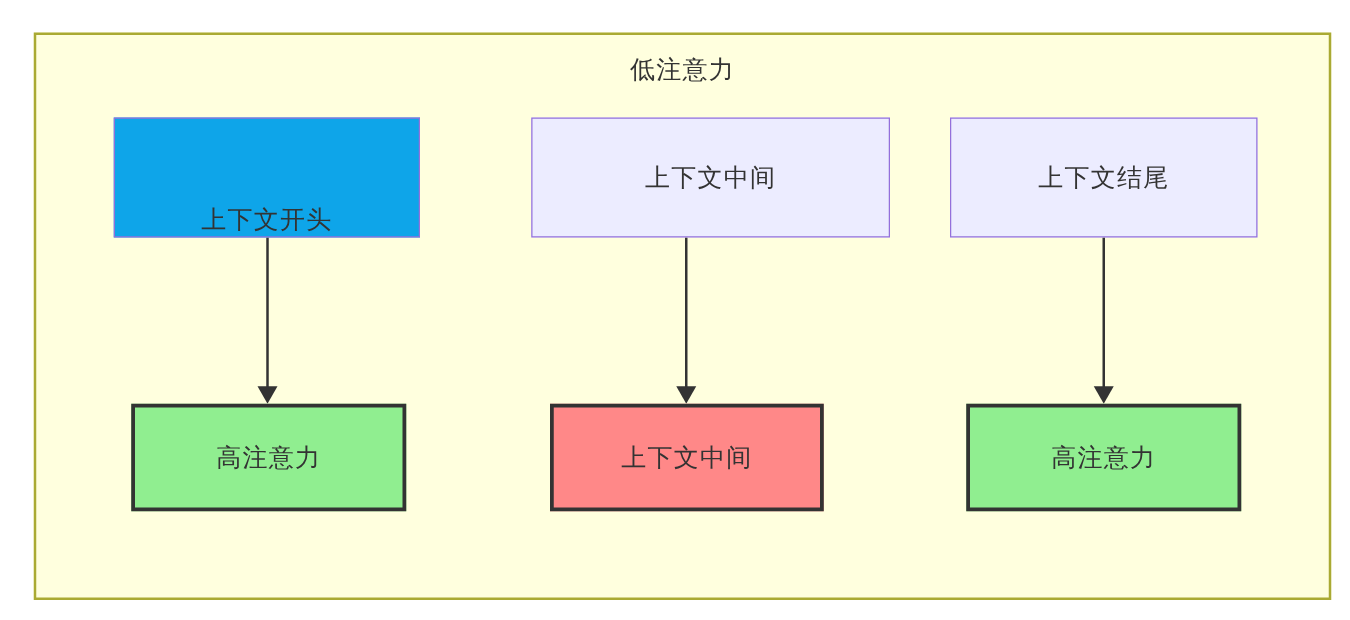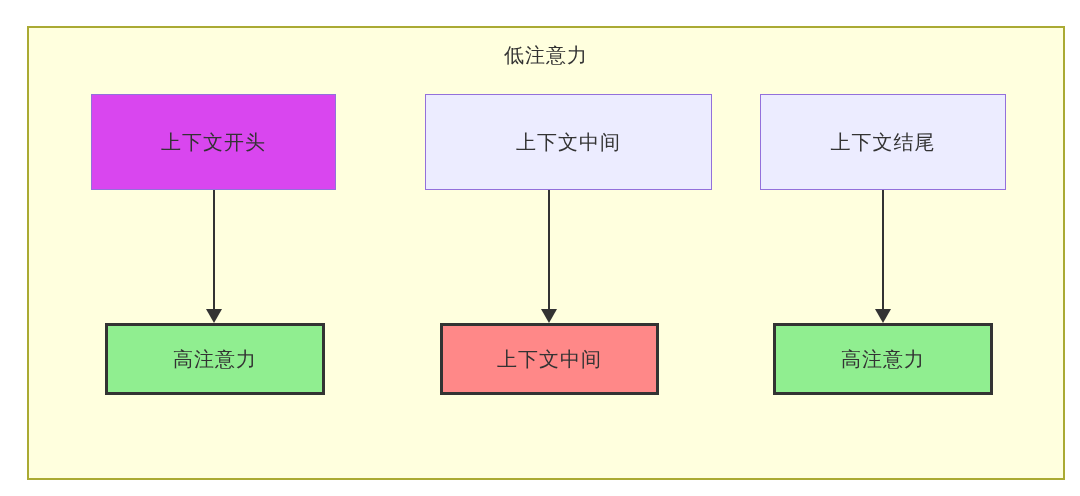--- a/index.html
+++ b/index.html
@@ -41,21 +41,21 @@
     letter-spacing: 1px;
   }
   .source-node {
     top: 66px;
     height: 96px;
     border-width: 1.5px;
     border-style: solid;
   }
   .status-node {
     top: 295px;
-    height: 72px;
+    height: 86px;
     border-width: 3px;
     border-style: solid;
   }
   .src-1 { left: 62px;  width: 245px; }
   .src-2 { left: 396px; width: 287px; }
   .src-3 { left: 731px; width: 246px; }
   .sts-1 { left: 76px;  width: 220px; }
   .sts-2 { left: 411px; width: 219px; }
   .sts-3 { left: 744px; width: 220px; }
   .edge {
@@ -68,21 +68,21 @@
   .edge-2 { left: 510px; }
   .edge-3 { left: 844px; }
 </style>
 </head>
 <body>
 
 <div class="canvas" style="background-color: rgb(255, 255, 222); border-color: rgb(170, 170, 51);">
 
   <div class="diagram-title">低注意力</div>
 
-  <div class="node source-node src-1" style="background-color: #d946ef; border-color: rgb(147, 112, 219);">
+  <div class="node source-node src-1" style="background-color: #0ea5e9; border-color: rgb(147, 112, 219); align-items: flex-end;">
     <span>上下文开头</span>
   </div>
   <svg class="edge edge-1" viewBox="0 0 20 133" xmlns="http://www.w3.org/2000/svg">
     <line x1="10" y1="0" x2="10" y2="122" stroke-width="2" stroke="#333333"></line>
     <polygon points="2,119 18,119 10,133" fill="#333333"></polygon>
   </svg>
   <div class="node status-node sts-1" style="background-color: rgb(144, 238, 144); border-color: rgb(51, 51, 51);">
     <span>高注意力</span>
   </div>
 

